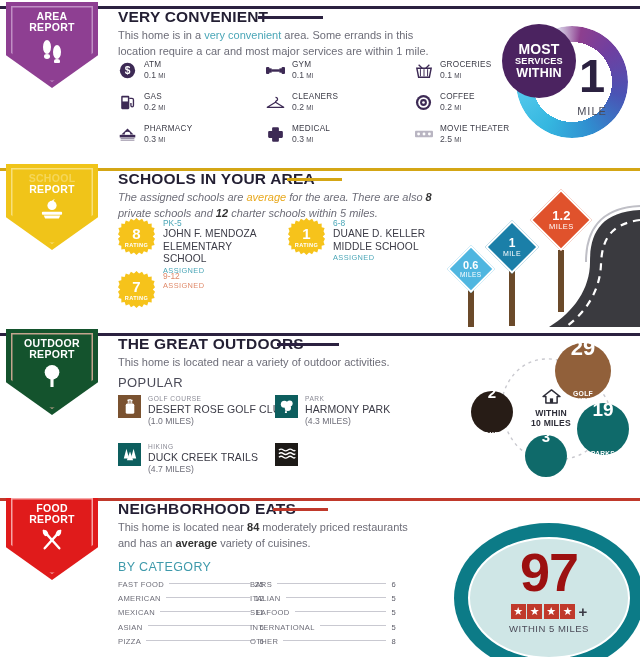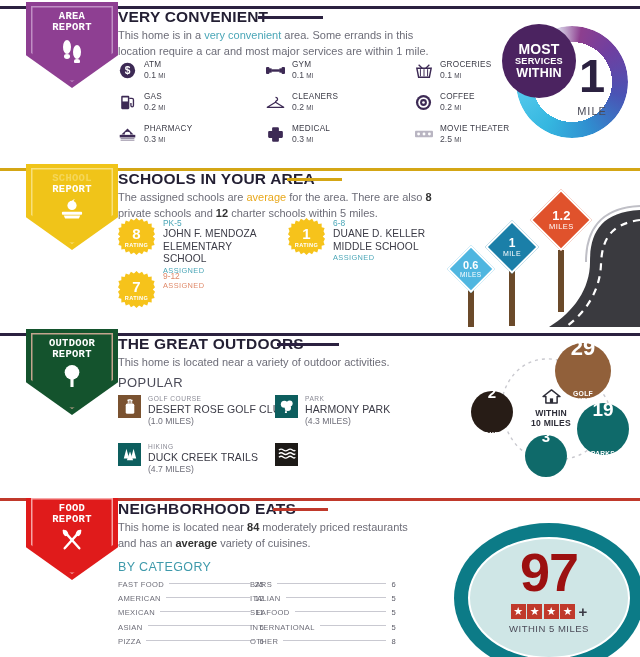--- a/index.html
+++ b/index.html
@@ -9,21 +9,21 @@
     font-family: "Liberation Sans", sans-serif;
     overflow: hidden;
   }
   .page { position: relative; width: 640px; height: 657px; background:#fff; }
 
   
   .section { position: relative; width: 640px; }
   .rule {
     position: absolute; left: 0; height: 3px; width: 640px; top: 0;
   }
-  .badge-wrap { position:absolute; left:26px; top:-4px; width:92px; height:86px; z-index:4;font-family:Liberation Mono, monospace;}
+  .badge-wrap { position:absolute; left:6px; top:-4px; width:92px; height:86px; z-index:4;}
   .badge {
     position: relative; width: 92px; height: 86px;
     clip-path: polygon(0% 0%, 100% 0%, 100% 62%, 50% 100%, 0% 62%);
     display:flex; flex-direction:column; align-items:center; justify-content:flex-start;
     padding-top: 9px;
   }
   .badge .inner {
     position:absolute; left:5px; top:4px; width:82px; height:76px;
     clip-path: polygon(0% 0%, 100% 0%, 100% 62%, 50% 100%, 0% 62%);
     border:0;
@@ -338,21 +338,21 @@
               <rect x="3" y="14" width="22" height="3.2" rx="1" fill="#fff"></rect>
               <path d="M5 18 h18 l-1.5 3.4 H6.5Z" fill="#fff"></path>
             </svg>
         </div>
       </div>
     </div>
 
     <div class="sect-title" style="top:2px;">SCHOOLS IN YOUR AREA</div>
     <div class="title-rule" style="left:287px; top:10px; width:55px; background:#d4a615;"></div>
 
-    <div class="body-text" style="top:22px; width:320px;">
+    <div class="body-text" style="top:22px; width:320px;font-style:italic;">
       <span>The assigned schools are </span><span class="hl-gold">average</span><span> for the area. There are also </span><span class="hl-dark">8</span><span> private schools and </span><span class="hl-dark">12</span><span> charter schools within 5 miles.</span>
     </div>
 
     <div class="school" style="left:118px; top:50px; width:160px;">
       <div class="rating">
         <div class="star"></div>
         <div class="num">8</div>
         <div class="lbl">RATING</div>
       </div>
       <div class="meta">

